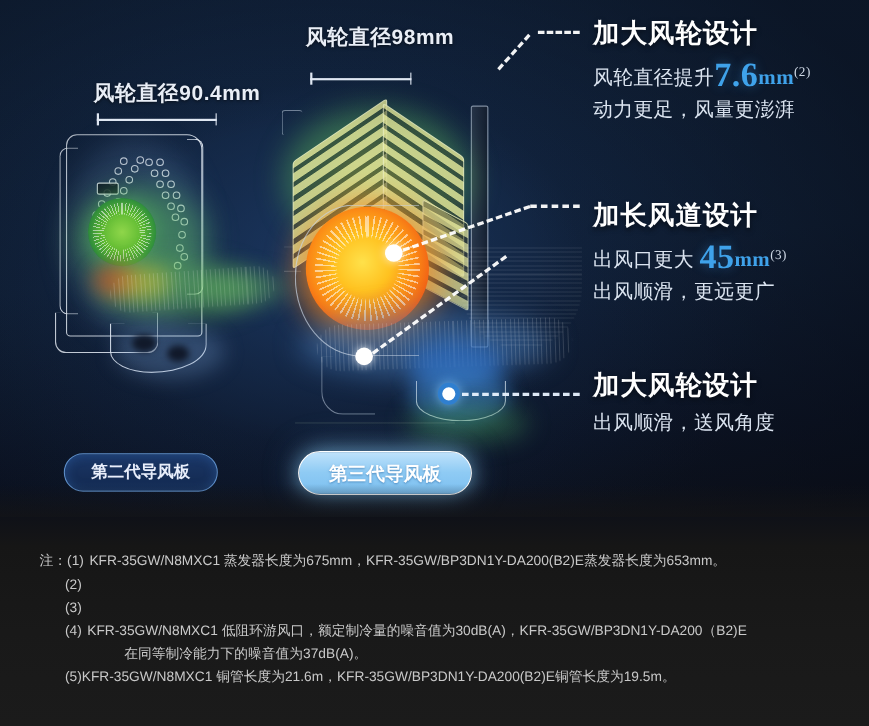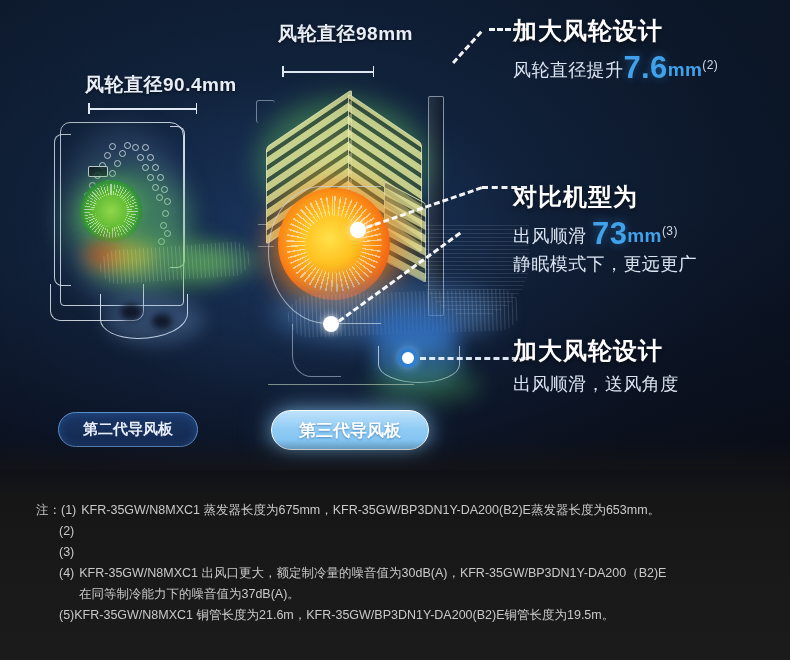--- a/index.html
+++ b/index.html
@@ -89,27 +89,27 @@
   }
   .pill-3{
     left:271px;top:410px;width:156px;height:38px;font-size:17px;color:#ffffff;
     background:linear-gradient(180deg,#bfe2fb 0%,#8fcbf4 48%,#7cc0f0 100%);
     border:1.6px solid #ffffff;
     text-shadow:0 1px 2px rgba(30,90,150,.55);
     box-shadow:0 0 18px rgba(140,205,245,.55),0 0 34px rgba(120,190,240,.35);
   }
 
   
-  .callout{position:absolute;left:513px;}
+  .callout{position:absolute;left:539px;}
   .c1{top:18px;}
   .c2{top:184px;}
   .c3{top:338px;}
   .c-title{font-size:24px;font-weight:bold;color:#ffffff;letter-spacing:1px;
     text-shadow:0 2px 5px rgba(0,0,0,.55);margin:0 0 8px 0;line-height:1.1;}
-  .c-line{font-size:18px;color:#dbe4f0;line-height:1.5;white-space:nowrap;letter-spacing:.4px;}
+  .c-line{font-size:18px;color:#dbe4f0;line-height:1.5;white-space:nowrap;letter-spacing:.4px;font-family:Liberation Serif, serif;}
   .c-line.tight{line-height:1.35;}
   .big{color:#3fa2ea;font-weight:bold;font-size:31px;line-height:1;
      text-shadow:0 0 10px rgba(60,150,230,.45);vertical-align:-2px;}
   .big.sm{font-size:26px;}
   .unitmm{color:#3fa2ea;font-weight:bold;font-size:19px;}
   .sup{color:#cfd9e6;font-size:12px;vertical-align:super;}
 
   
   .dash-h{position:absolute;height:0;border-top:3px dashed #ffffff;opacity:.95;}
   .dash-diag{position:absolute;height:0;border-top:3px dashed #ffffff;opacity:.95;
@@ -266,29 +266,30 @@
   <div class="dash-diag" style="left:338px;top:320px;width:150px;transform:rotate:-36deg;transform:rotate(-36deg);"></div>
 
   <div class="marker ring" style="left:398px;top:348px;"></div>
   <div class="dash-blue" style="left:420px;top:357px;width:107px;"></div>
 
   <div class="callout c1">
     <div class="c-title">加大风轮设计</div>
     <div class="c-line">
       <span>风轮直径提升</span><span class="big">7.6</span><span class="unitmm">mm</span><span class="sup">(2)</span>
     </div>
+    <div class="c-line">动力更足，风量更澎湃</div>
   </div>
 
   <div class="callout c2">
-    <div class="c-title">对比机型为</div>
+    <div class="c-title">加长风道设计</div>
     <div class="c-line">
-      <span>出风顺滑</span>
-      <span class="big">73</span><span class="unitmm">mm</span><span class="sup">(3)</span>
-    </div>
-    <div class="c-line">静眠模式下，更远更广</div>
+      <span>出风口更大</span>
+      <span class="big">45</span><span class="unitmm">mm</span><span class="sup">(3)</span>
+    </div>
+    <div class="c-line">出风顺滑，更远更广</div>
   </div>
 
   <div class="callout c3">
     <div class="c-title">加大风轮设计</div>
     <div class="c-line tight">出风顺滑，送风角度</div>
   </div>
 
   <div class="bg-foot-top-fade"></div>
   <div class="bg-foot"></div>
 
@@ -302,23 +303,23 @@
     <div class="nrow" style="padding-left:59px">
       <span>(2)</span>
       <span style="width:5px"></span>
     </div>
     <div class="nrow" style="padding-left:59px">
       <span>(3)</span>
     </div>
     <div class="nrow" style="padding-left:59px">
       <span>(4)</span>
       <span style="width:5px"></span>
-      <span>KFR-35GW/N8MXC1 出风口更大，额定制冷量的噪音值为30dB(A)，KFR-35GW/BP3DN1Y-DA200（B2)E</span>
-    </div>
-    <div class="nrow ind" style="padding-left:79px">
+      <span>KFR-35GW/N8MXC1 低阻环游风口，额定制冷量的噪音值为30dB(A)，KFR-35GW/BP3DN1Y-DA200（B2)E</span>
+    </div>
+    <div class="nrow ind" style="padding-left:113px">
       <span>在同等制冷能力下的噪音值为37dB(A)。</span>
     </div>
     <div class="nrow" style="padding-left:59px">
       <span>(5)</span>
       <span>KFR-35GW/N8MXC1 铜管长度为21.6m，KFR-35GW/BP3DN1Y-DA200(B2)E铜管长度为19.5m。</span>
     </div>
   </div>
 
 </div>
 

